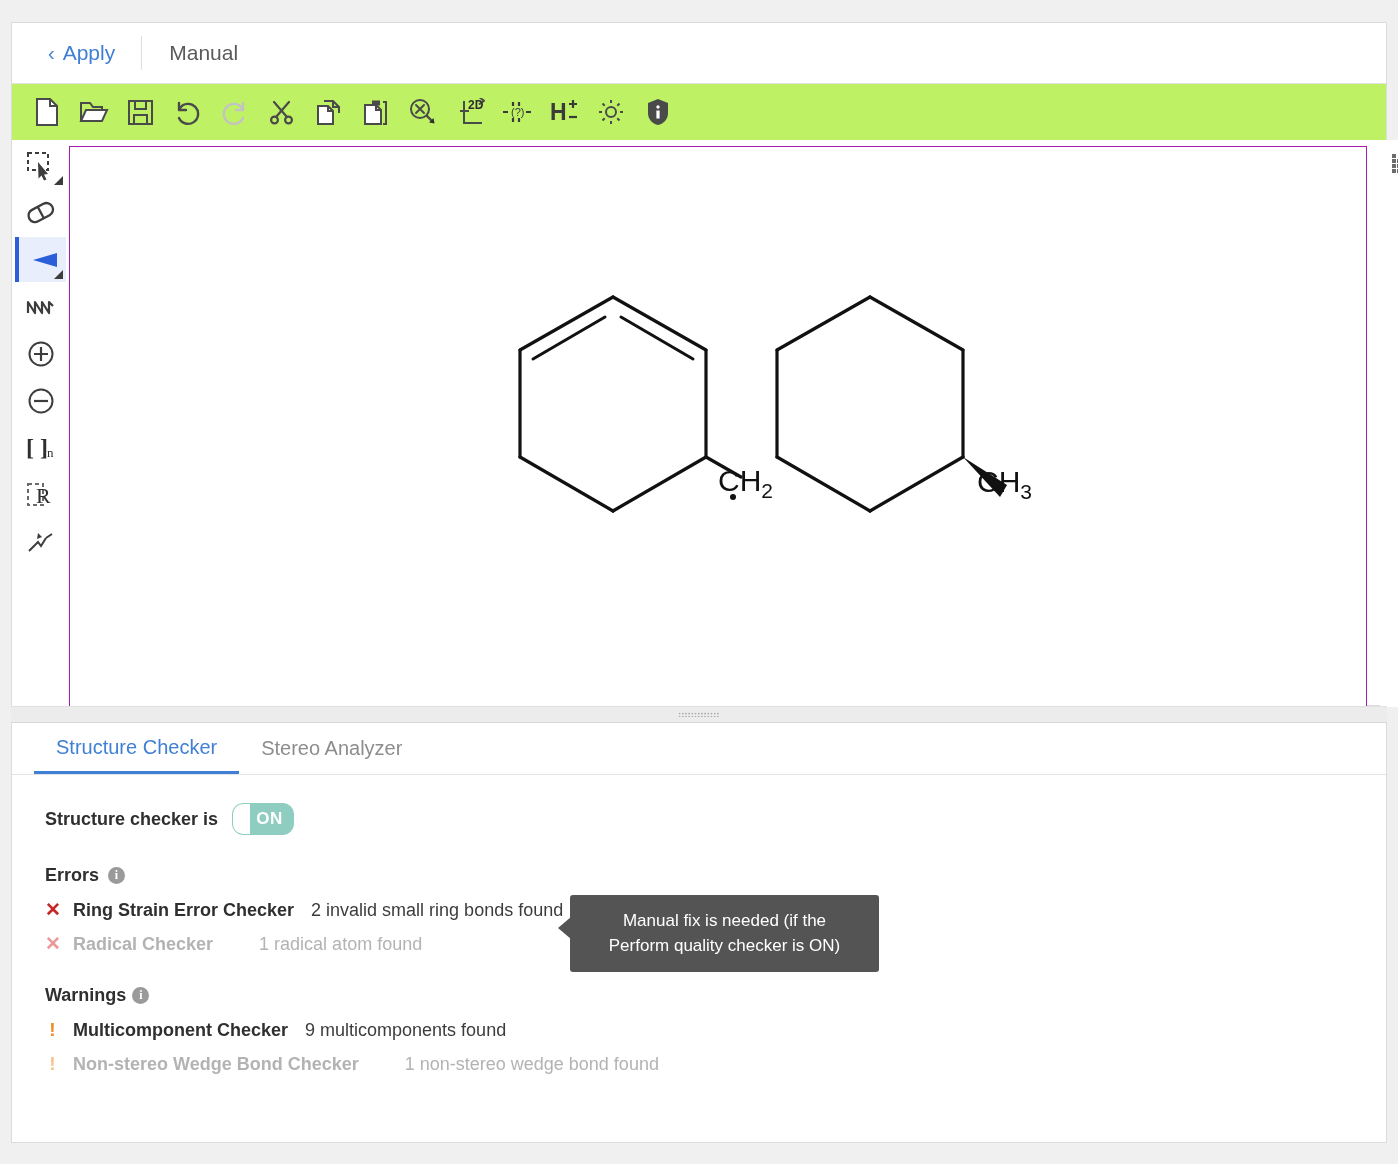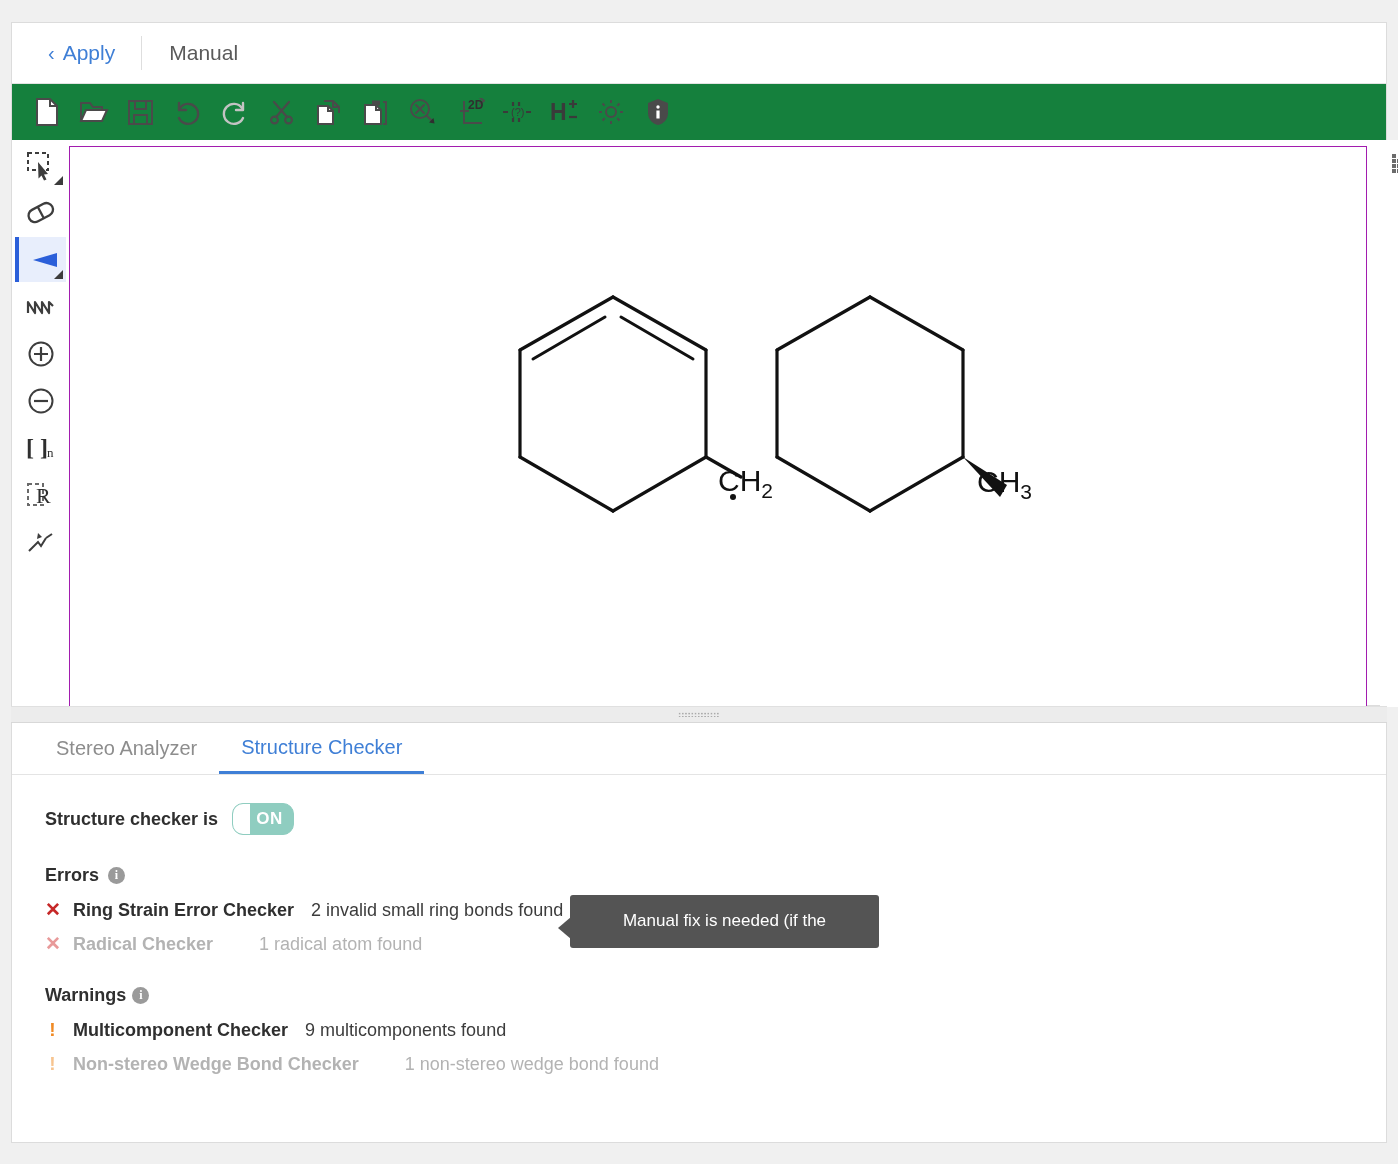--- a/index.html
+++ b/index.html
@@ -65,21 +65,21 @@
     cursor: pointer;
   }
 
   
   .toolbar {
     height: 56px;
     display: flex;
     align-items: center;
     padding-left: 14px;
     gap: 6px;
-    background: #15803d;
+    background: #bef264;
   }
   .tb-btn {
     width: 41px;
     height: 41px;
     display: flex;
     align-items: center;
     justify-content: center;
     cursor: pointer;
     border-radius: 2px;
   }
@@ -711,22 +711,22 @@
     </div>
   </div>
 
   <div class="splitter">
     <div class="grip"></div>
   </div>
 
   <div class="checker-panel">
 
     <div class="tabs">
+      <div class="tab active">Structure Checker</div>
       <div class="tab">Stereo Analyzer</div>
-      <div class="tab active">Structure Checker</div>
     </div>
 
     <div class="panel-body">
 
       <div class="toggle-row">
         <span class="toggle-label">Structure checker is</span>
         <div class="toggle" style="background: rgb(143, 205, 192); border-color: rgb(143, 205, 192);">
           <div class="knob"></div>
           <div class="ontext">ON</div>
         </div>
@@ -763,15 +763,16 @@
             <span class="issue-mark warn dim">!</span>
             <span class="issue-name dim">Non-stereo Wedge Bond Checker</span>
             <span class="issue-desc dim">1 non-stereo wedge bond found</span>
           </div>
         </div>
     </div>
   </div>
 
   <div class="tooltip">
     <div>Manual fix is needed (if the</div>
+    <div>Perform quality checker is ON)</div>
   </div>
 
 </div>
 
 </body></html>

